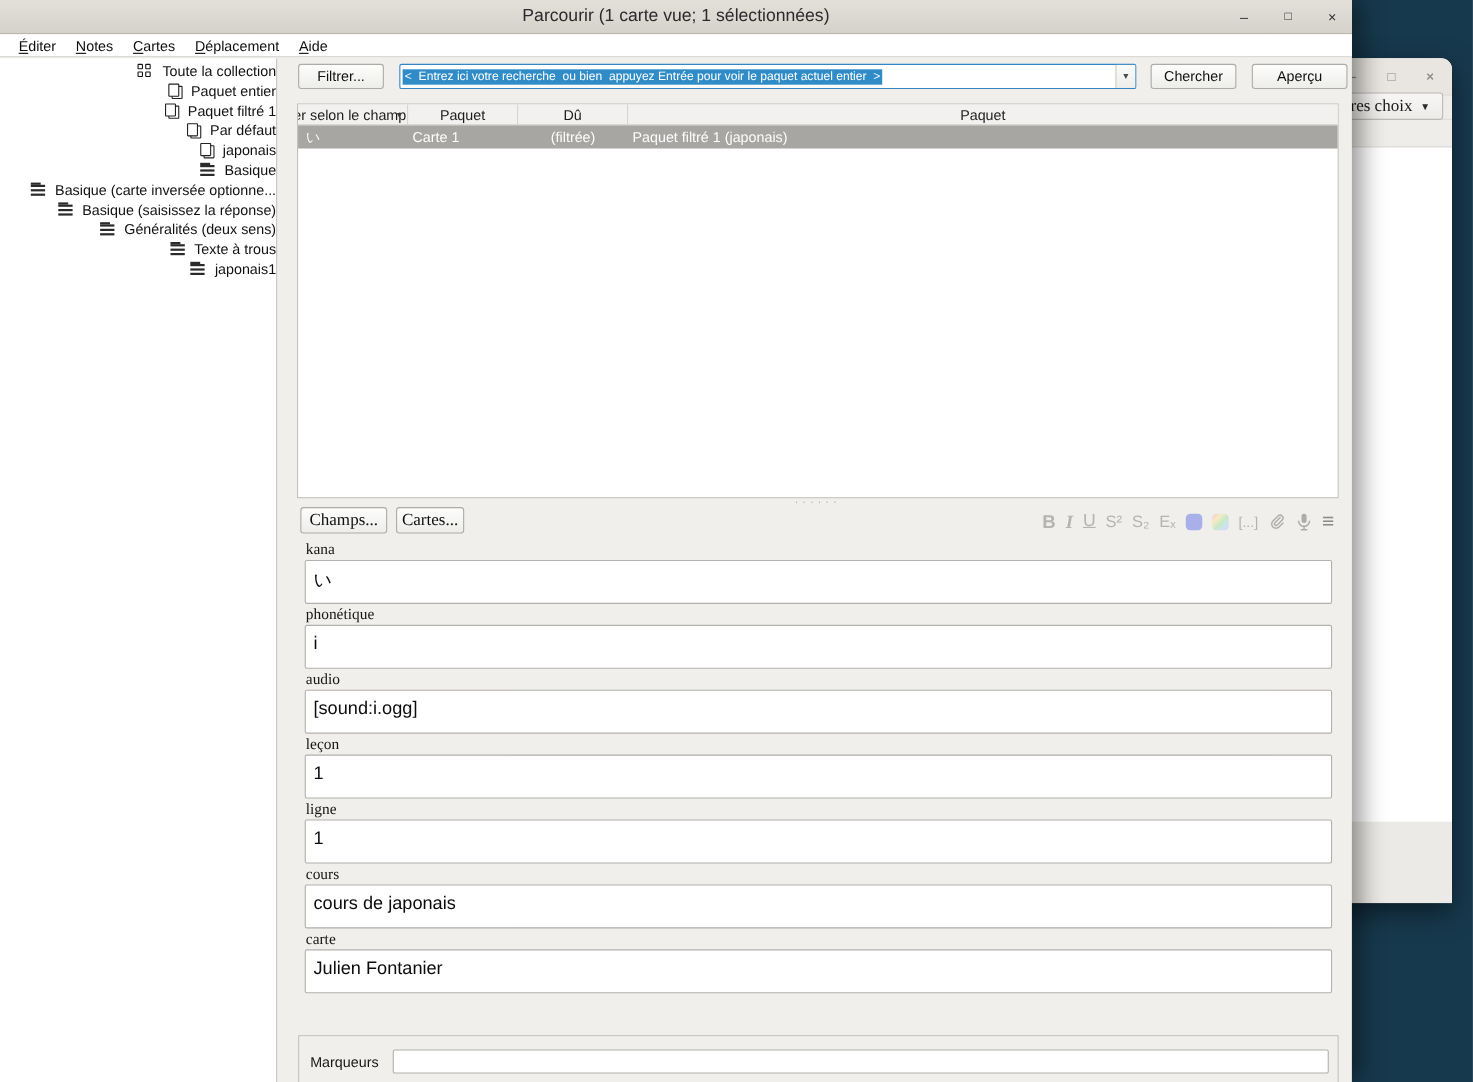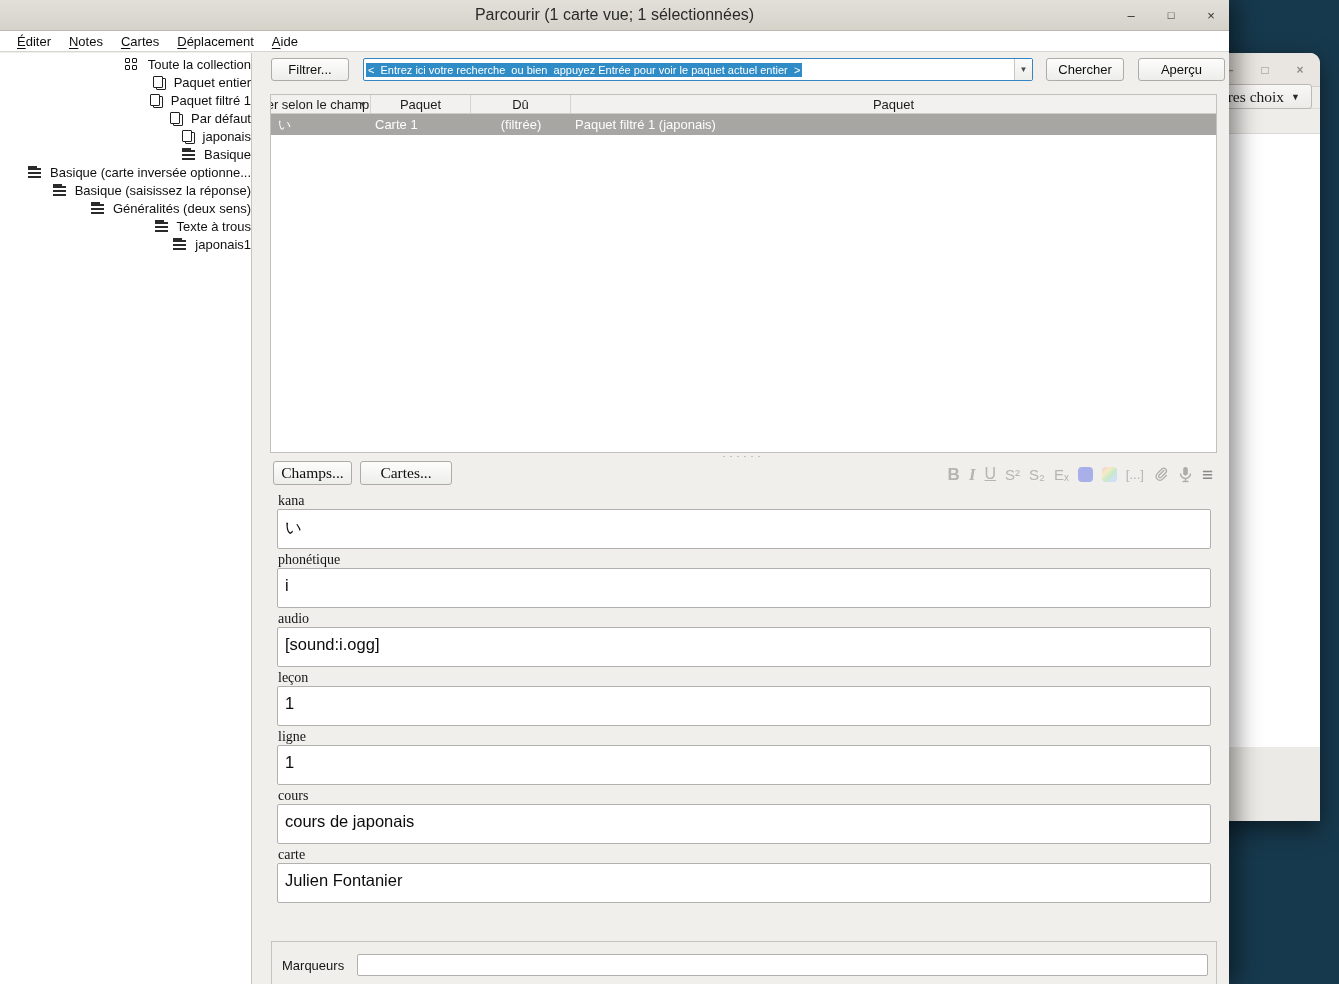--- a/index.html
+++ b/index.html
@@ -81,21 +81,21 @@
   .td1 { width:100px; padding-left:7px; } .td2 { width:100px; }
   .td3 { width:100px; text-align:center; } .td4 { flex:1; }
 
   .hsplit { position:absolute; left:270px; top:452px; width:947px; height:8px;
             display:flex; align-items:center; justify-content:center; }
   .hsplit span { letter-spacing:4px; font-size:9px; color:#8f8d89; line-height:6px; }
 
   
   .serif-btn { font-family:"Liberation Serif", serif; font-size:15.5px; }
   #fields-btn { left:273px; top:461px; width:79px; height:24px; }
-  #cards-btn  { left:360px; top:461px; width:92px; height:24px; }
+  #cards-btn  { left:360px; top:461px; width:62px; height:24px; }
 
   #fmtbar { position:absolute; right:16px; top:462px; height:24px; display:flex;
             align-items:center; gap:9px; color:#b5b4b1; }
   .fi { font-size:16px; line-height:1; cursor:default; }
   .fi.b { font-weight:bold; font-size:17px; }
   .fi.i { font-style:italic; font-weight:bold; font-family:"Liberation Serif",serif; font-size:17px; }
   .fi.u { text-decoration:underline; }
   .fi.scr { font-size:15px; }
   .swatch { width:15px; height:15px; border-radius:4px; }
   .swatch.rainbow { background:linear-gradient(135deg,#f3c9d5 0%,#f5ecc3 30%,#c8e8c9 55%,#cfe2f4 80%,#c8d4f0 100%); }

